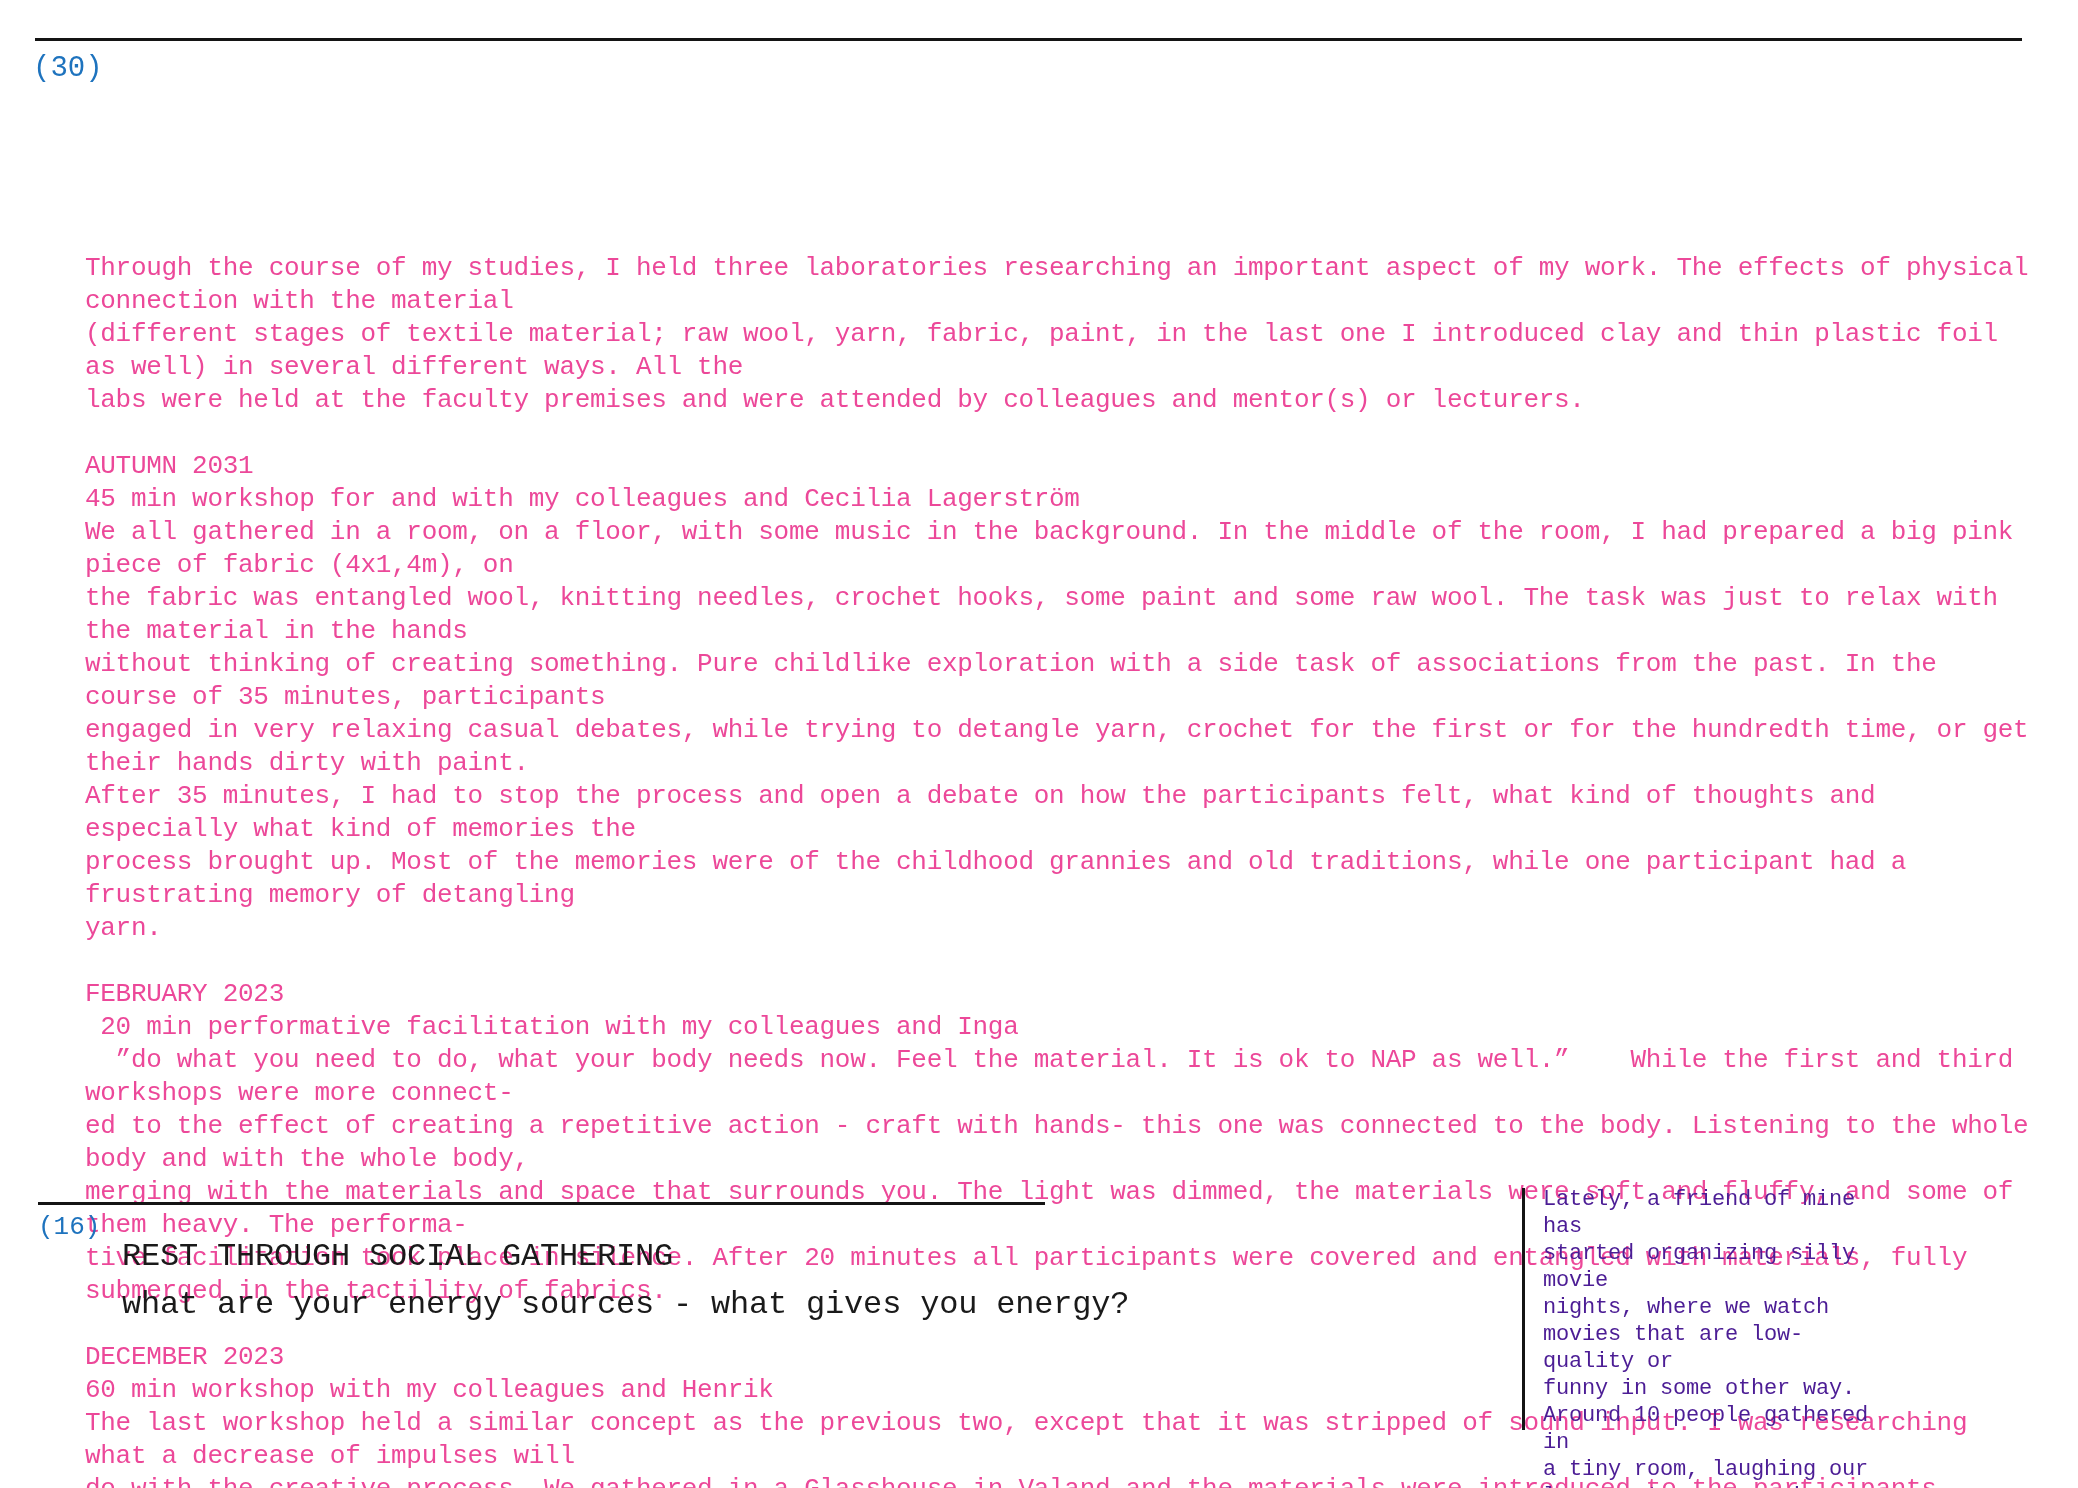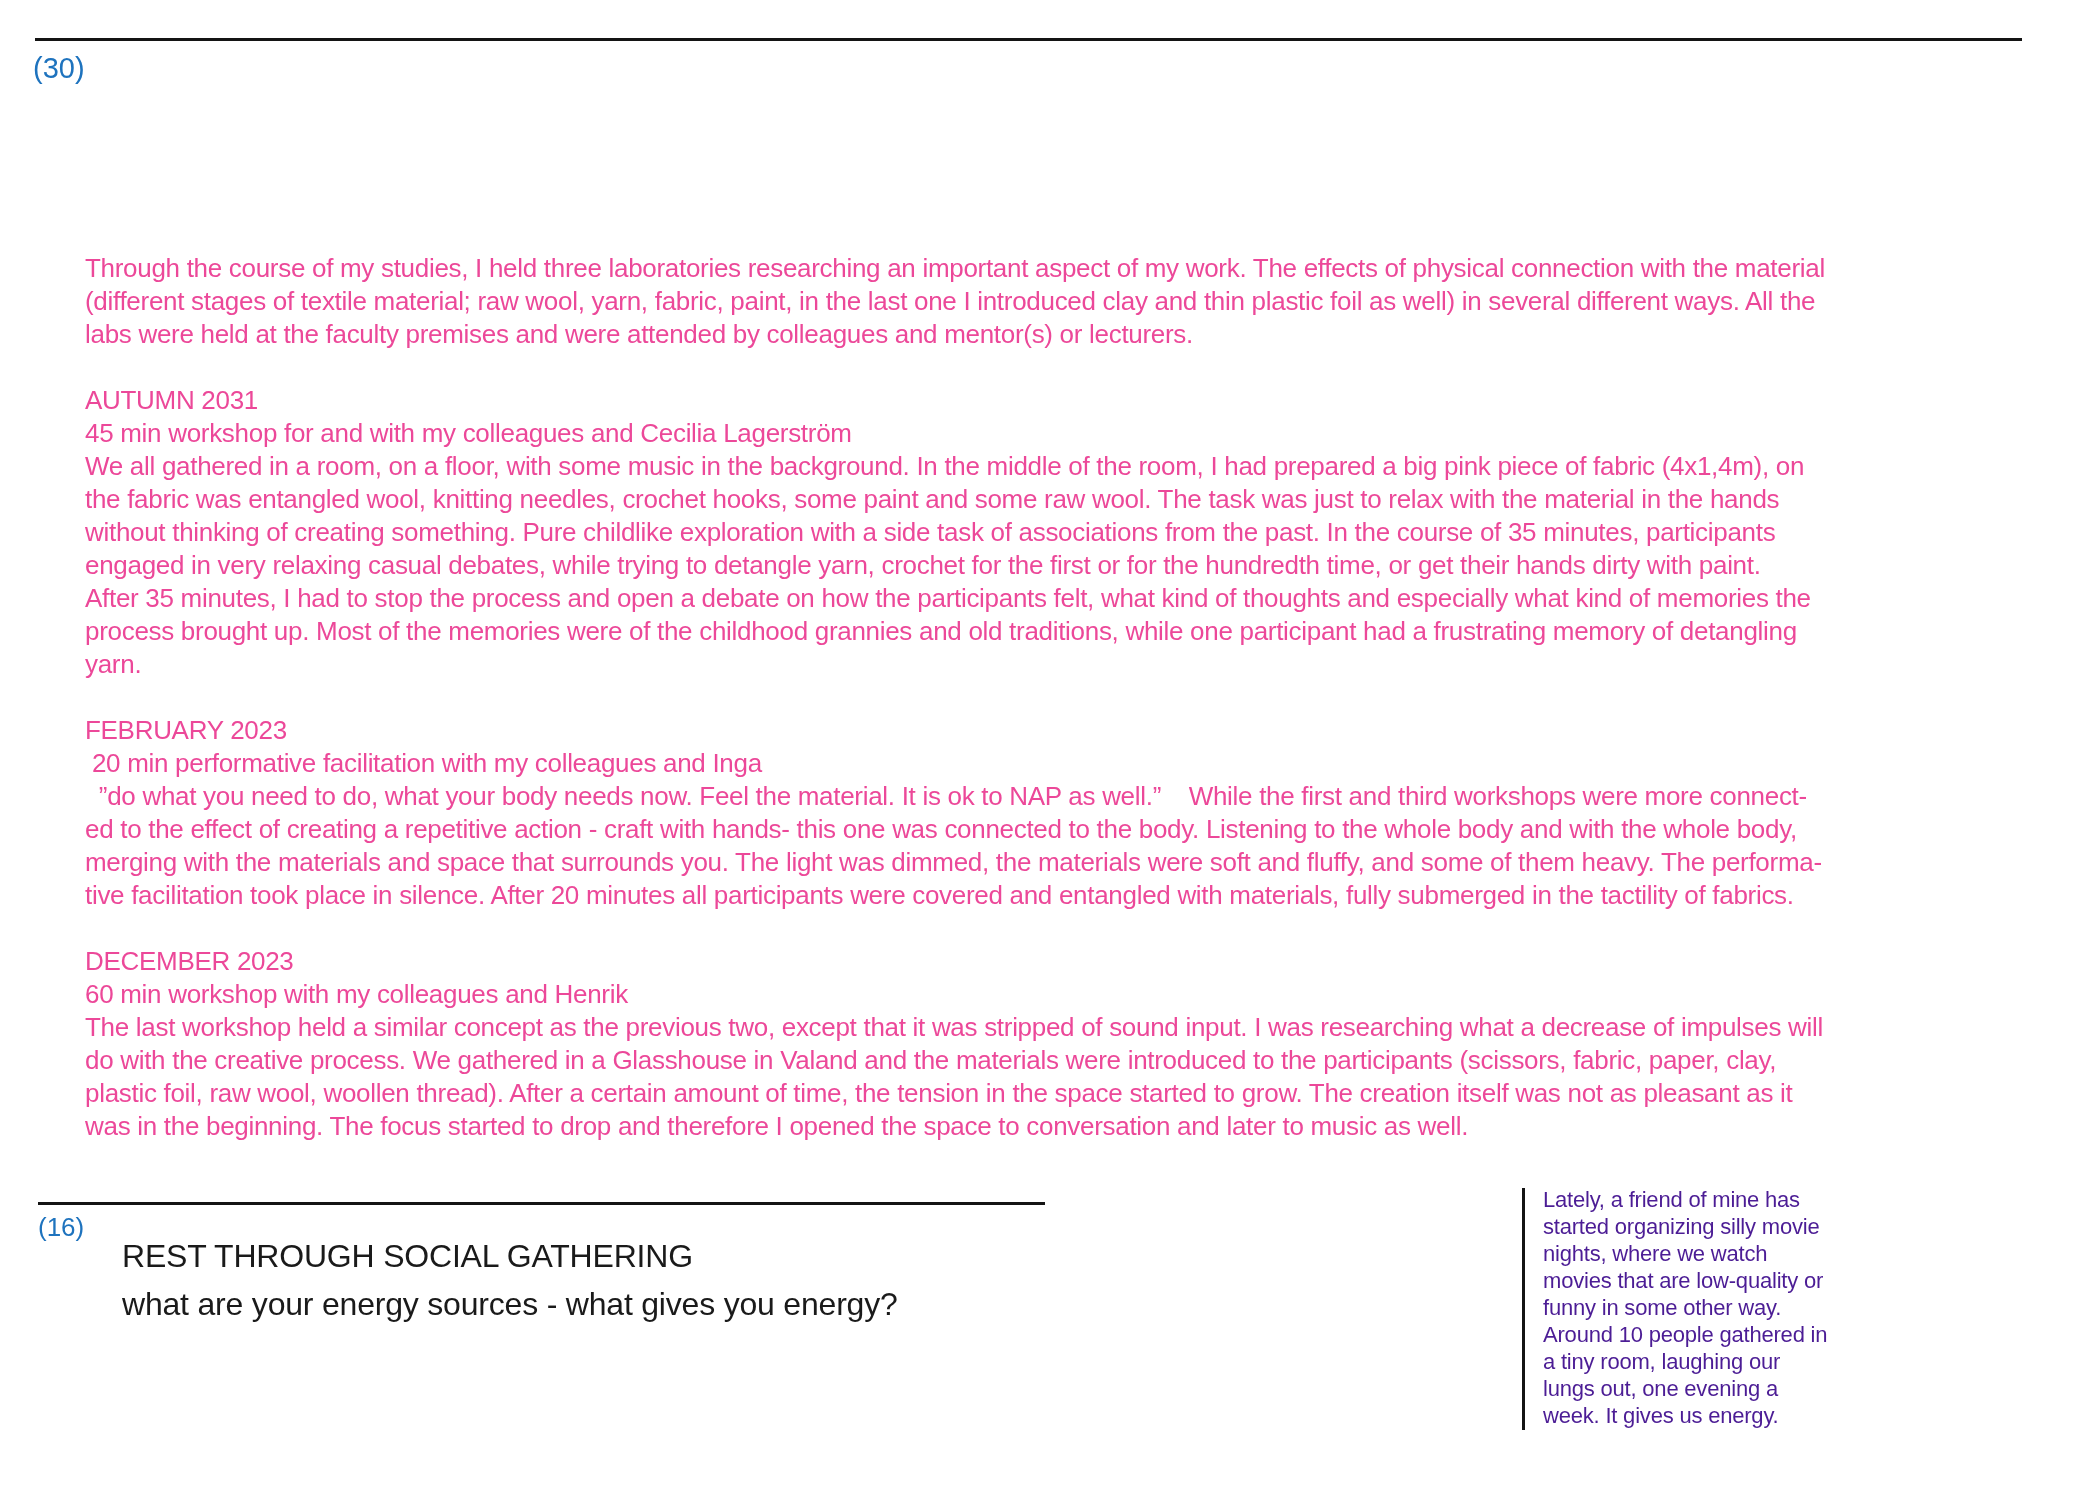--- a/index.html
+++ b/index.html
@@ -1,20 +1,20 @@
 <!DOCTYPE html>
 <html><head>
 <meta charset="utf-8">
 <style>
   html,body{margin:0;padding:0;background:#ffffff;}
   .page{
     position:relative;
     width:2078px;height:1488px;
     background:#ffffff;
-    font-family:Liberation Sans, sans-serif;
+    font-family:Liberation Mono, monospace;
     color:#111111;
     overflow:hidden;
   }
   .rule{position:absolute;background:#141414;}
   .top-rule{left:35px;top:38px;width:1987px;height:3px;}
   .footer-rule{left:38px;top:1202px;width:1007px;height:3px;}
   .pnum{
     position:absolute;
     font-size:29px;
     letter-spacing:0;

